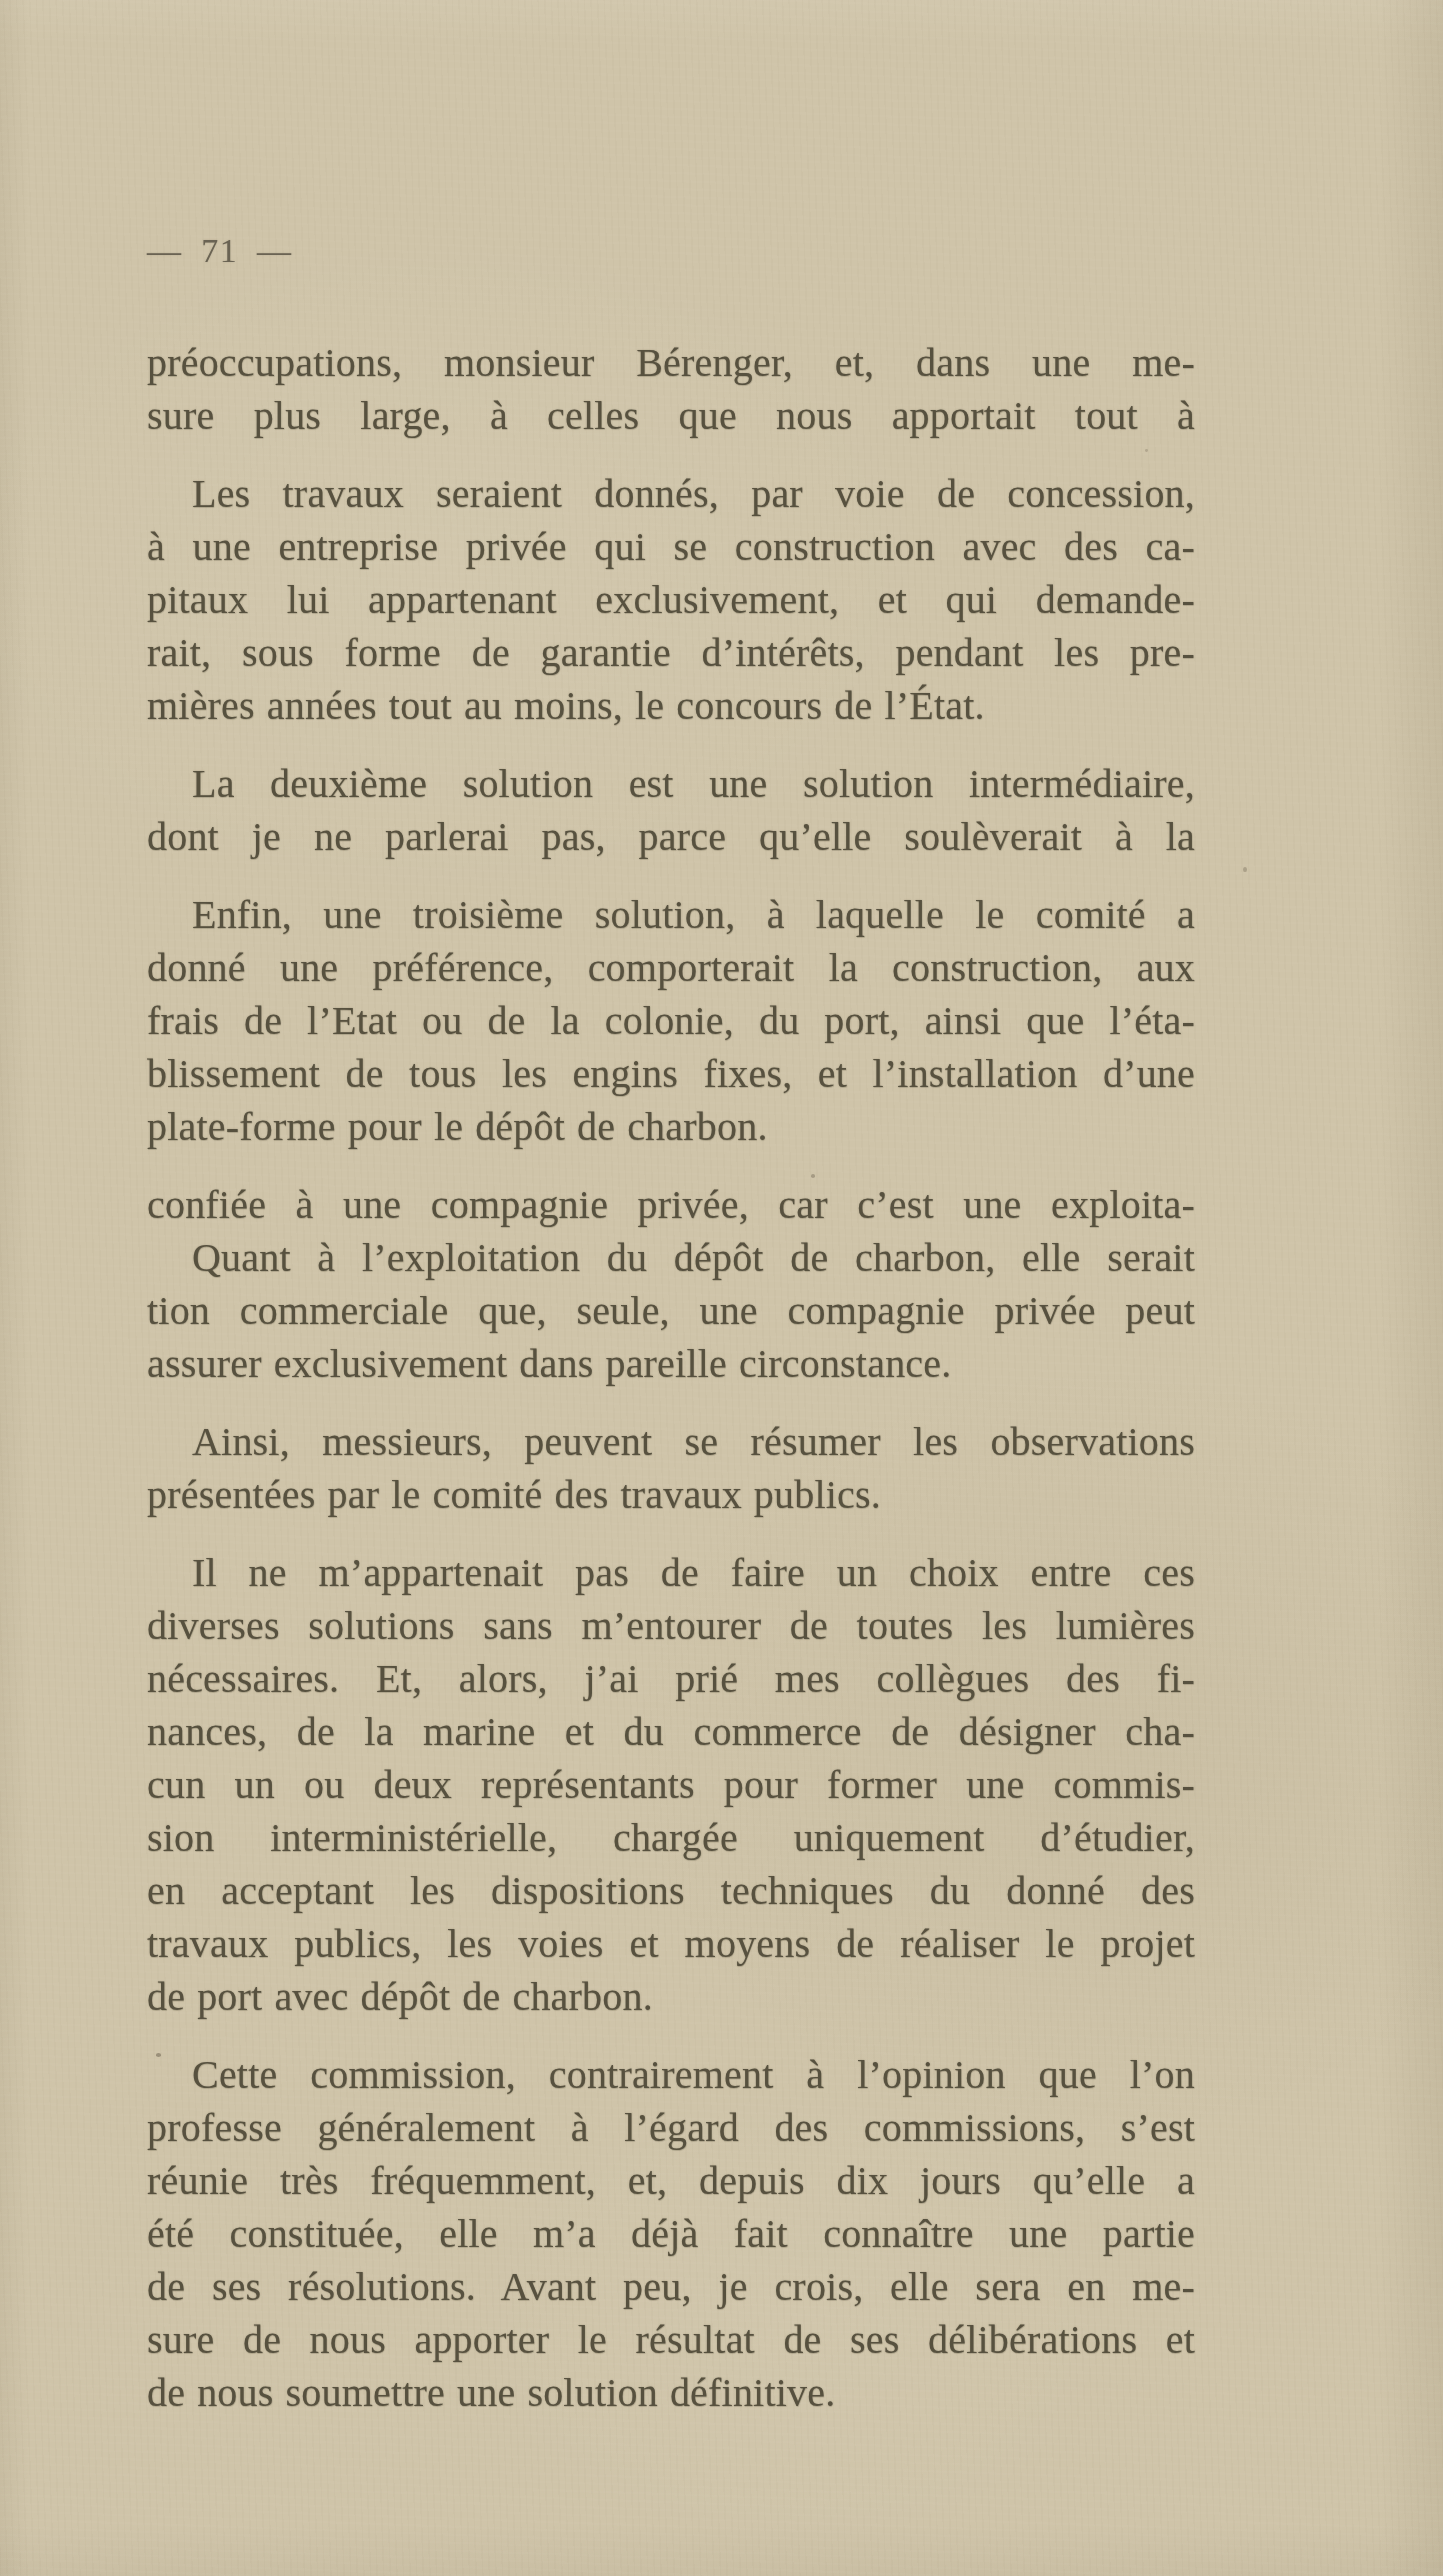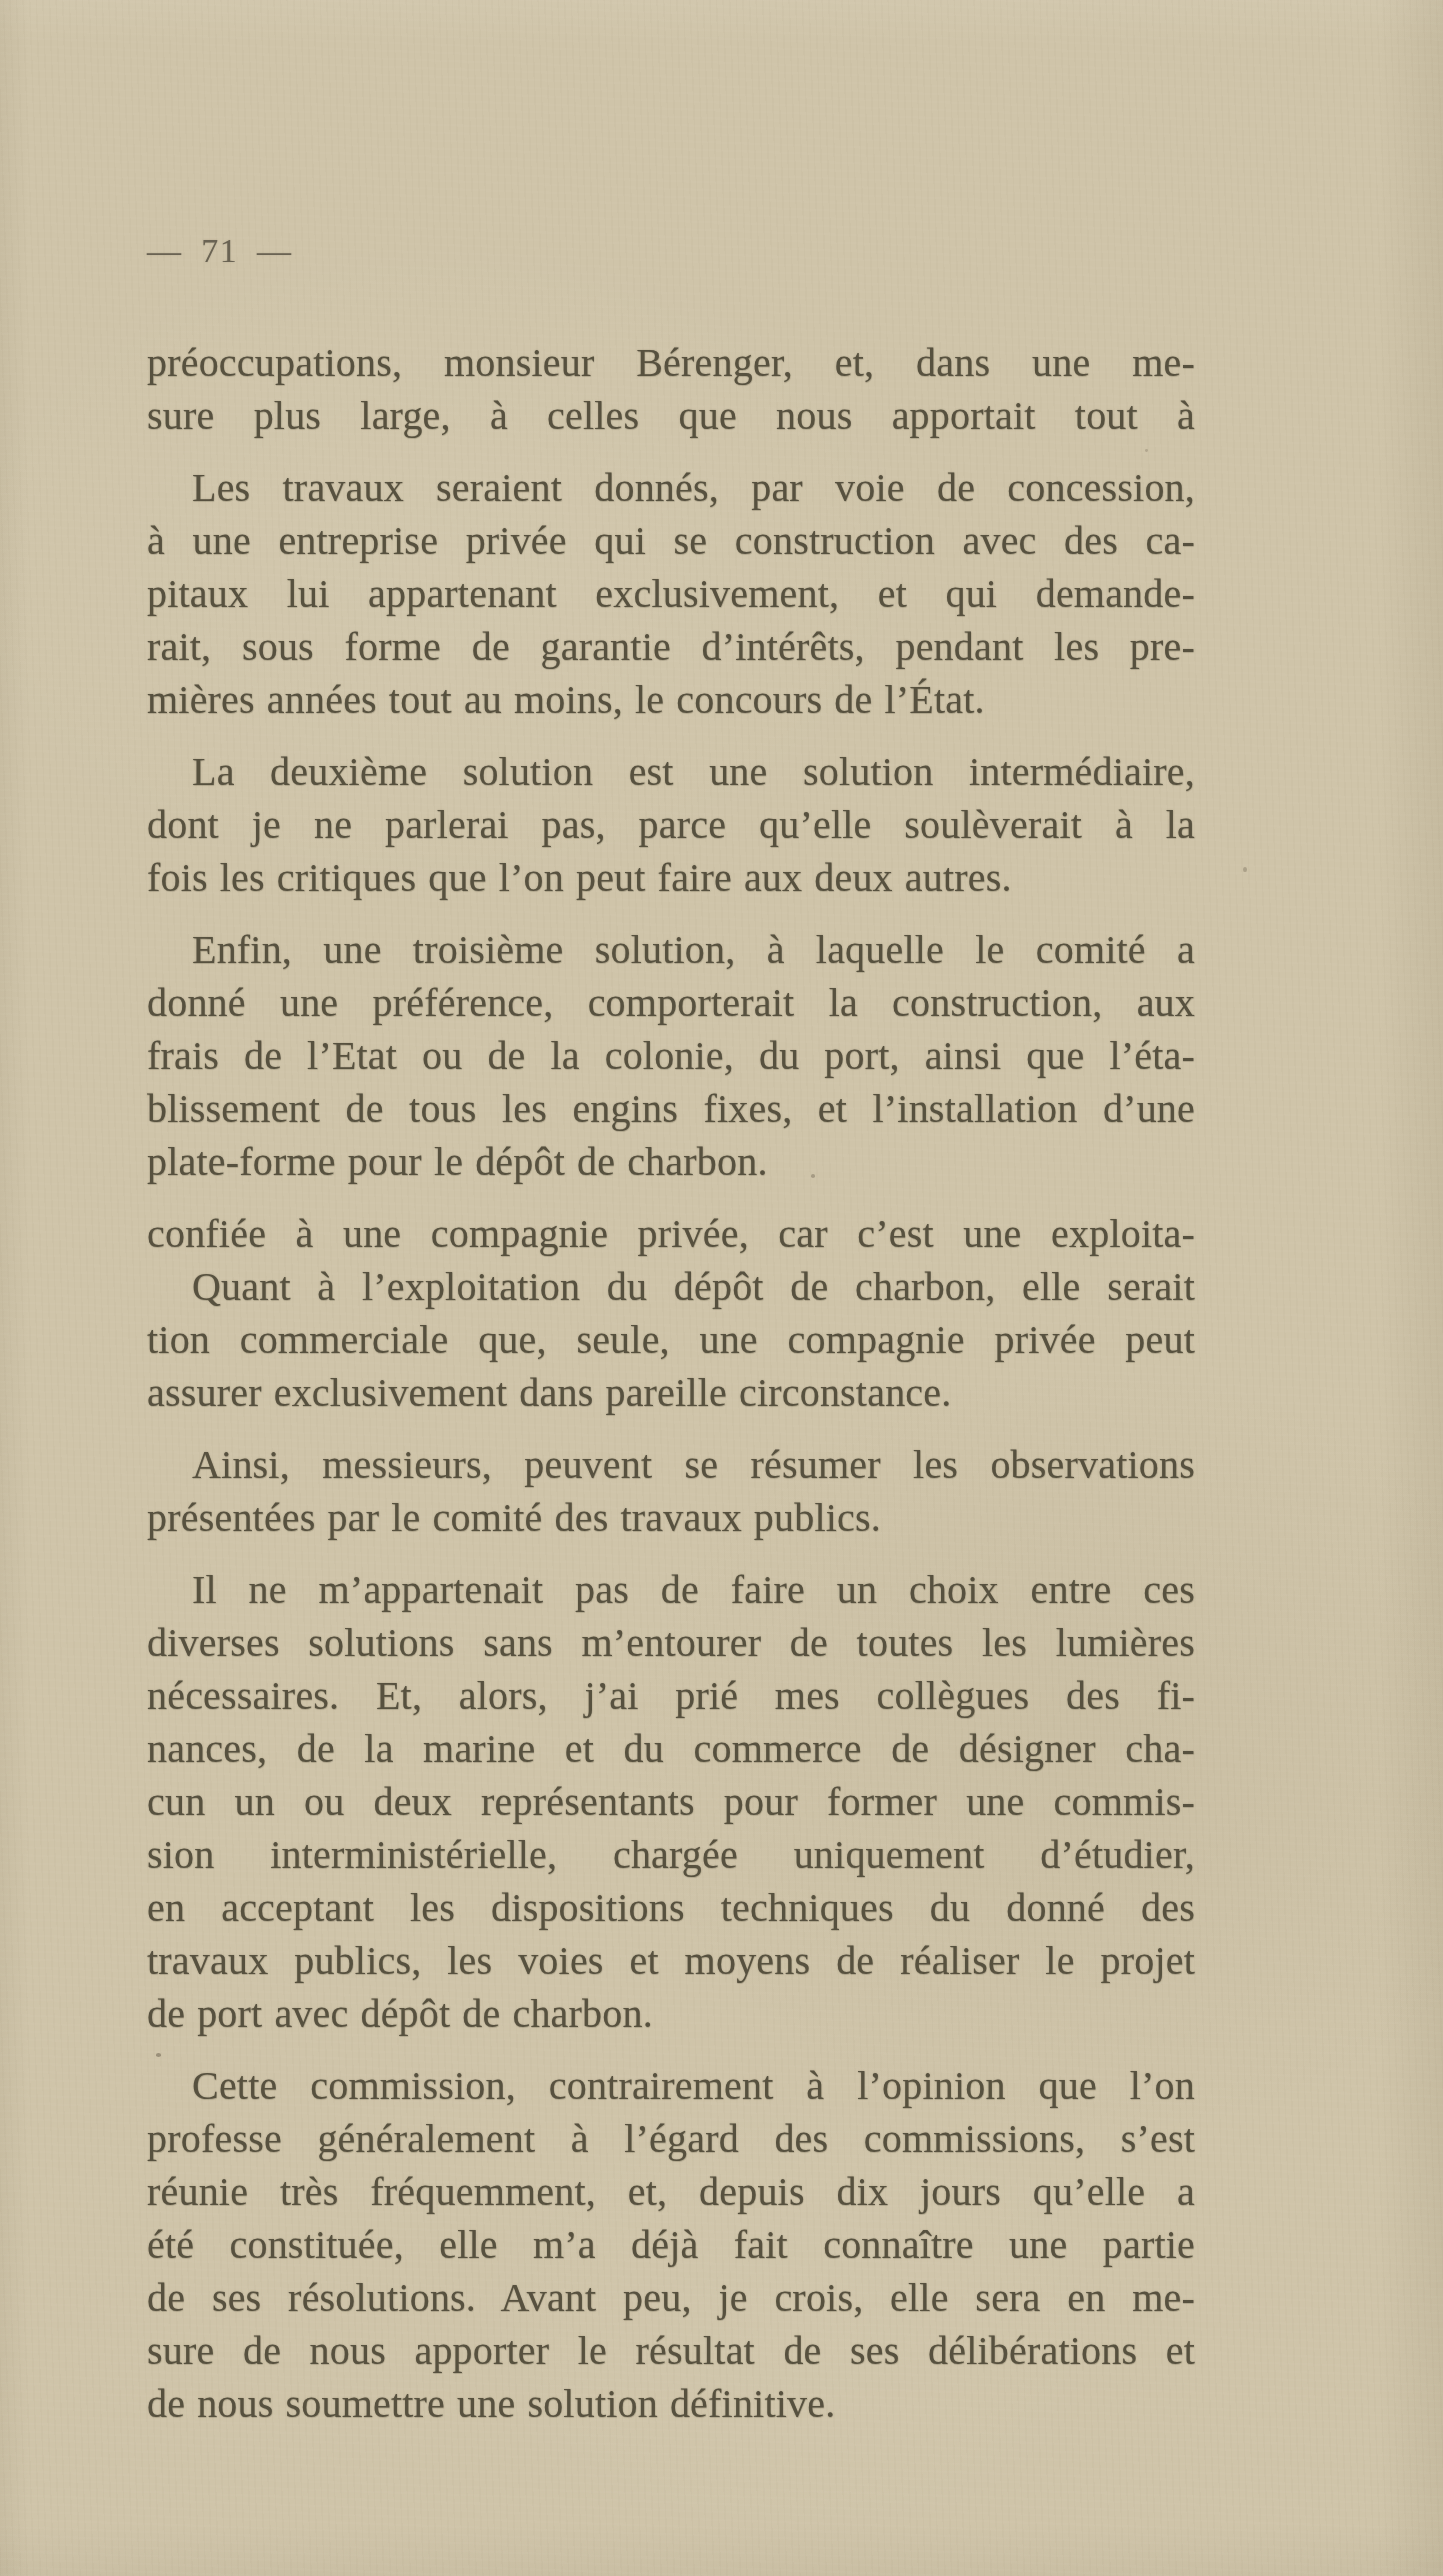--- a/index.html
+++ b/index.html
@@ -49,21 +49,21 @@
     left: 147px;
     width: 1048px;
     font-size: 40px;
     line-height: 53px;
     color: var(--ink, #57513f);
     letter-spacing: 0.2px;
     word-spacing: 1.8px;
     text-shadow: 0 0 1.5px rgba(87,81,63,0.42), 0.4px 0.6px 0.4px rgba(87,81,63,0.18);
   }
 
-  .paragraph + .paragraph { margin-top: 19px; }
+  .paragraph + .paragraph { margin-top: 25px; }
 
   .line {
     text-align: justify;
     text-align-last: justify;
     text-justify: inter-word;
     white-space: normal;
   }
   .line.last { text-align-last: left; }
   .line.indented { text-indent: 45px; }
 
@@ -94,21 +94,20 @@
       <div class="paragraph">
         <div class="line indented">Les travaux seraient donnés, par voie de concession,</div>
         <div class="line">à une entreprise privée qui se construction avec des ca-</div>
         <div class="line">pitaux lui appartenant exclusivement, et qui demande-</div>
         <div class="line">rait, sous forme de garantie d’intérêts, pendant les pre-</div>
         <div class="line last">mières années tout au moins, le concours de l’État.</div>
       </div>
       <div class="paragraph">
         <div class="line indented">La deuxième solution est une solution intermédiaire,</div>
         <div class="line">dont je ne parlerai pas, parce qu’elle soulèverait à la</div>
-        <div class="line last">fois les critiques que l’on peut faire aux deux autres.</div>
       </div>
       <div class="paragraph">
         <div class="line indented">Enfin, une troisième solution, à laquelle le comité a</div>
         <div class="line">donné une préférence, comporterait la construction, aux</div>
         <div class="line">frais de l’Etat ou de la colonie, du port, ainsi que l’éta-</div>
         <div class="line">blissement de tous les engins fixes, et l’installation d’une</div>
         <div class="line last">plate-forme pour le dépôt de charbon.</div>
       </div>
       <div class="paragraph">
         <div class="line">confiée à une compagnie privée, car c’est une exploita-</div>

